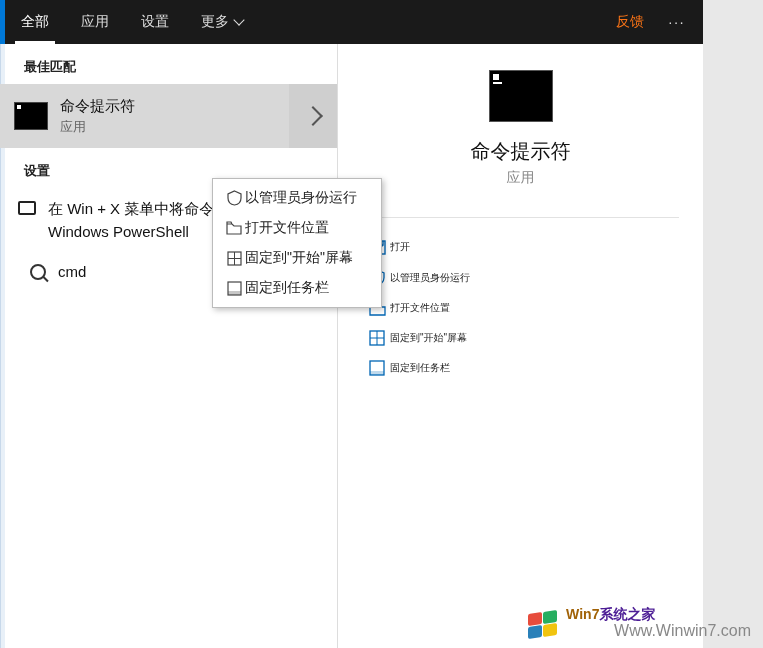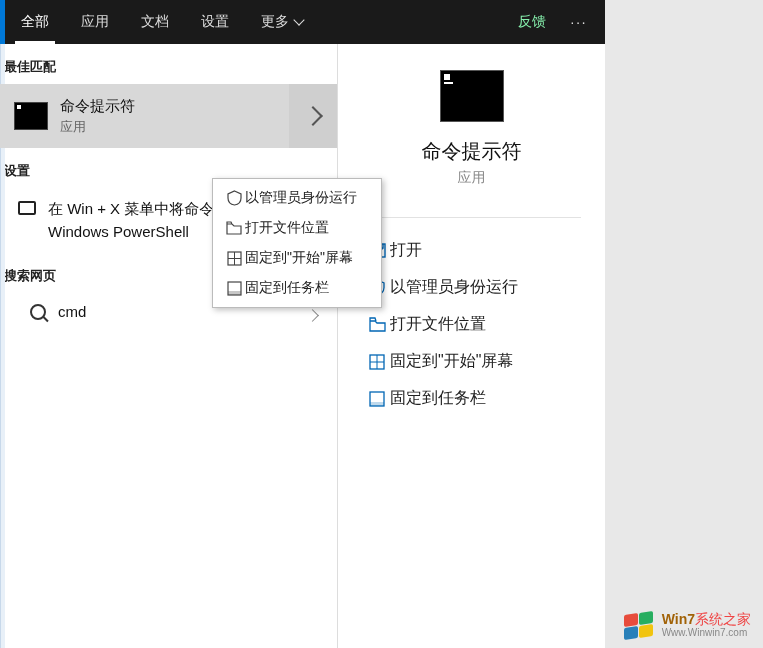--- a/index.html
+++ b/index.html
@@ -1,33 +1,33 @@
 <!DOCTYPE html>
 <html><head>
 <meta charset="utf-8">
 <style>
   * { margin: 0; padding: 0; box-sizing: border-box; font-family: "Microsoft YaHei", "Segoe UI", sans-serif; }
   body { width: 763px; height: 648px; overflow: hidden; background: #e8e8e8; position: relative; }
-  .window { width: 605px; height: 648px; display: flex; flex-direction: column; background: #fff; }
+  .window { width: 703px; height: 648px; display: flex; flex-direction: column; background: #fff; }
   .topbar { height: 44px; background: #1a1a1a; display: flex; align-items: center; color: #fff; font-size: 14px; padding: 0 6px 0 0; }
   .topbar .blue-edge { width: 5px; height: 100%; background: #0078d7; }
   .tabs { display: flex; height: 100%; }
   .tab { padding: 0 16px; display: flex; align-items: center; cursor: pointer; color: #ddd; position: relative; }
   .tab.active { color: #fff; }
   .tab.active::after { content: ""; position: absolute; left: 10px; right: 10px; bottom: 0; height: 3px; background: #fff; }
   .spacer { flex: 1; }
-  .feedback { padding: 0 12px; display:flex; align-items:center; color:#86efac; cursor:pointer; }
+  .feedback { padding: 0 12px; display:flex; align-items:center; color:#f97316; cursor:pointer; }
   .more-btn { padding: 0 12px; display:flex; align-items:center; color:#ddd; cursor:pointer; letter-spacing:1px; }
   .chev-down { display:inline-block; width:8px; height:8px; border-right:1.5px solid currentColor; border-bottom:1.5px solid currentColor; transform: rotate(45deg); margin-left:6px; position:relative; top:-2px; }
 
   .body { flex:1; display:flex; min-height:0; }
 
   .left-pane { width: 338px; background: #fff; border-right: 1px solid #ddd; position:relative; }
   .blue-strip { position:absolute; left:0; top:0; bottom:0; width:5px; background:#e8f0f8; border-left:1px solid #c7d8ea; }
-  .section-label { font-size: 13px; font-weight: bold; color: #222; padding: 14px 16px 8px 4px; }
+  .section-label { font-size: 13px; font-weight: bold; color: #222; padding: 14px 16px 8px 24px; }
   .best-item { display:flex; align-items:center; background:#d8d8d8; height:64px; position:relative; }
   .cmd-icon { width:34px; height:28px; background:#000; border:1px solid #444; margin:0 12px 0 14px; position:relative; flex-shrink:0;}
   .cmd-icon::before { content:""; position:absolute; left:2px; top:2px; width:4px; height:4px; background:#fff; }
   .best-text .title { font-size: 15px; color:#111; }
   .best-text .sub { font-size: 13px; color:#666; margin-top:2px; }
   .arrow-btn { position:absolute; right:0; top:0; bottom:0; width:48px; background:#cfcfcf; display:flex; align-items:center; justify-content:center; cursor:pointer; }
   .arrow-right { width:14px; height:14px; border-top:2px solid #555; border-right:2px solid #555; transform:rotate(45deg); }
 
   .settings-item { display:flex; padding: 10px 18px; align-items:flex-start; cursor:pointer; }
   .settings-icon { width:18px; height:14px; border:2px solid #222; border-radius:2px; margin-right:12px; margin-top:3px; flex-shrink:0; }
@@ -46,47 +46,46 @@
   .ctx-icon { width:22px; display:flex; justify-content:center; color:#444; }
 
   .right-pane { flex:1; background:#fff; padding-top:26px; display:flex; flex-direction:column; align-items:center; }
   .app-icon { width:64px; height:52px; background:#000; border:1px solid #555; position:relative; margin-bottom:16px;}
   .app-icon::before { content:""; position:absolute; left:3px; top:3px; width:6px; height:6px; background:#fff;}
   .app-icon::after { content:""; position:absolute; left:3px; top:11px; width:9px; height:2px; background:#fff;}
   .app-title { font-size:20px; color:#111; margin-bottom:4px; }
   .app-type { font-size:14px; color:#888; margin-bottom:30px;}
   .divider { width: calc(100% - 48px); height:1px; background:#e2e2e2; margin-bottom:14px;}
   .actions { width: calc(100% - 48px); }
-  .action-item { display:flex; align-items:center; padding:8px 2px; font-size:16px; color:#222; cursor:pointer; }
+  .action-item { display:flex; align-items:center; padding:8px 2px; font-size:10px; color:#222; cursor:pointer; }
   .action-icon { width:26px; color:#0066b4; display:flex; justify-content:center; }
 
   .watermark { position:absolute; right:12px; bottom:8px; display:flex; align-items:center; gap:4px;}
   .wm-logo { width:34px; height:30px; position:relative; }
   .wm-logo span { position:absolute; width:14px; height:12px; border-radius:2px; }
   .wm-logo .r { background:#e74c3c; left:0; top:4px; transform:skewY(-8deg);}
   .wm-logo .g { background:#27ae60; left:15px; top:2px; transform:skewY(-8deg);}
   .wm-logo .b { background:#2980b9; left:0; top:17px; transform:skewY(-8deg);}
   .wm-logo .y { background:#f1c40f; left:15px; top:15px; transform:skewY(-8deg);}
   .wm-text { font-size:14px; line-height:1.1; }
   .wm-text .l1 b { color:#a16207; }
-  .wm-text .l1 span { color:#ef4444; font-weight:normal;}
-  .wm-text .l2 { color:#888; font-size:10px;}
+  .wm-text .l1 span { color:#4c1d95; font-weight:bold;}
+  .wm-text .l2 { color:#888; font-size:16px;margin-left:48px;}
   svg { overflow:visible; }
 </style>
 </head>
 <body>
 
 <div class="window">
 
   <div class="topbar">
     <div class="blue-edge"></div>
     <div class="tabs">
       <div class="tab active">全部</div>
       <div class="tab">应用</div>
-      <div class="tab">文档</div>
       <div class="tab">设置</div>
       <div class="tab">
         <span>更多</span>
         <span class="chev-down"></span>
       </div>
     </div>
     <div class="spacer"></div>
     <div class="feedback">反馈</div>
     <div class="more-btn">···</div>
   </div>
@@ -108,21 +107,20 @@
           <div class="arrow-right"></div>
         </div>
       </div>
 
       <div class="section-label">设置</div>
       <div class="settings-item">
         <div class="settings-icon"></div>
         <div class="settings-text">在 Win + X 菜单中将命令提示符替换为 Windows PowerShell</div>
       </div>
 
-      <div class="section-label">搜索网页</div>
       <div class="web-item">
         <div class="search-glyph"></div>
         <span class="q">cmd</span>
         <span class="chev-right"></span>
       </div>
 
       <div class="context-menu">
         <div class="ctx-item">
           <span class="ctx-icon">
             <svg width="13" height="14">

